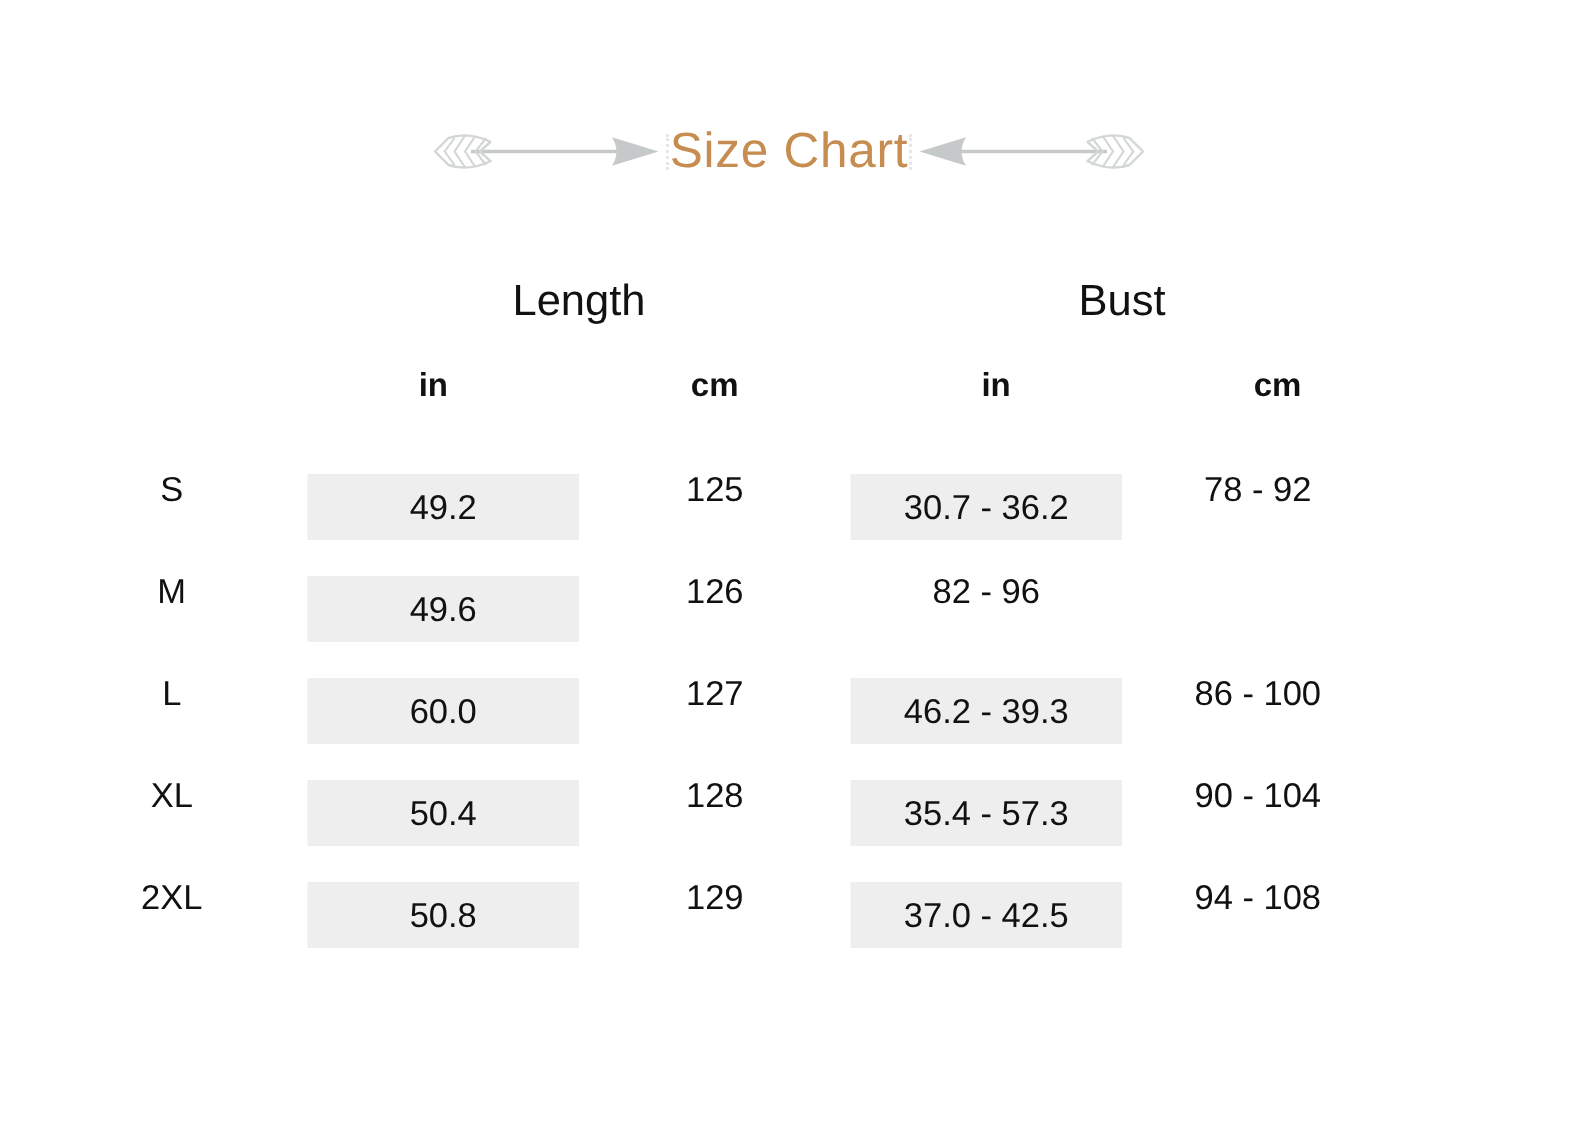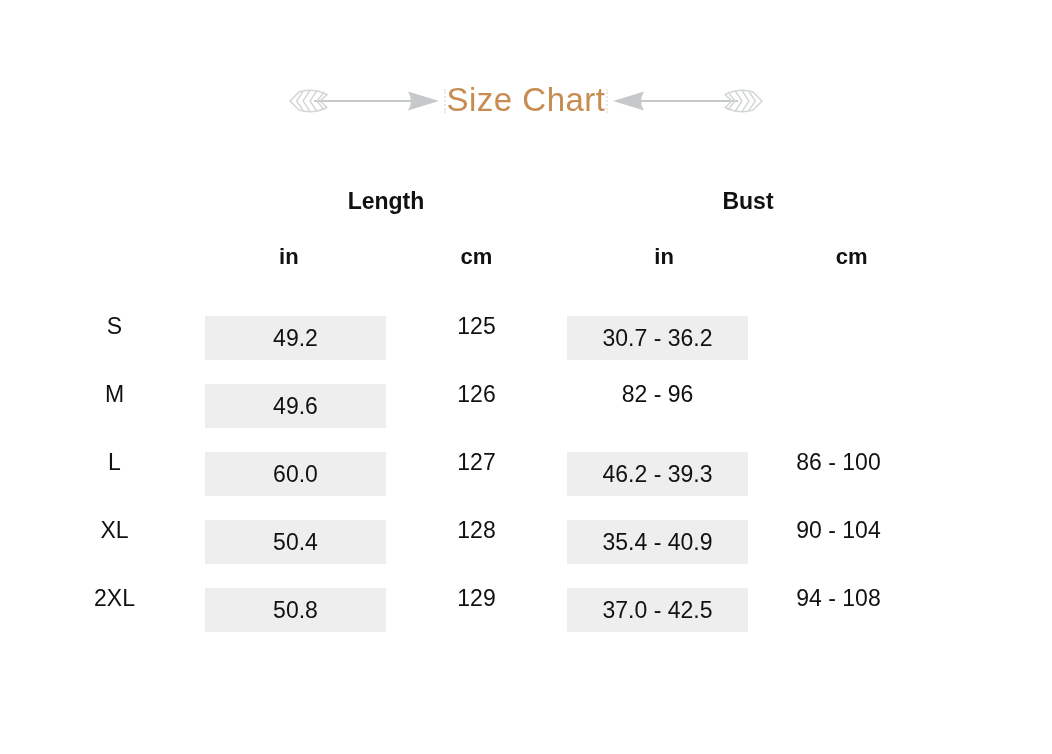--- a/index.html
+++ b/index.html
@@ -45,21 +45,21 @@
   }
   .trow{display:flex;}
   .cell{
     width:181px;
     display:flex;align-items:center;justify-content:center;
     font-size:23px;
     line-height:1;
   }
   .group-row{height:54px;}
   .group-row .wide2{width:362px;}
-  .group-header{font-weight:bold;font-size:23px;}
+  .group-header{font-weight:normal;font-size:29px;}
   .unit-row{height:58px;gap:33px;}
   .unit{font-weight:bold;font-size:22px;}
   .data-rows{margin-top:6px;}
   .data-row{height:68px;}
   .shaded{background:var(--shaded-column);margin-top:24px;}
 </style>
 </head>
 <body>
 
 <div class="title-row">
@@ -99,39 +99,40 @@
     <div class="cell unit">in</div>
     <div class="cell unit">cm</div>
   </div>
 
   <div class="data-rows">
     <div class="trow data-row">
       <div class="cell">S</div>
       <div class="cell shaded">49.2</div>
       <div class="cell">125</div>
       <div class="cell shaded">30.7 - 36.2</div>
+      <div class="cell">78 - 92</div>
     </div>
     <div class="trow data-row">
       <div class="cell">M</div>
       <div class="cell shaded">49.6</div>
       <div class="cell">126</div>
       <div class="cell">82 - 96</div>
     </div>
     <div class="trow data-row">
       <div class="cell">L</div>
       <div class="cell shaded">60.0</div>
       <div class="cell">127</div>
       <div class="cell shaded">46.2 - 39.3</div>
       <div class="cell">86 - 100</div>
     </div>
     <div class="trow data-row">
       <div class="cell">XL</div>
       <div class="cell shaded">50.4</div>
       <div class="cell">128</div>
-      <div class="cell shaded">35.4 - 40.9</div>
+      <div class="cell shaded">35.4 - 57.3</div>
       <div class="cell">90 - 104</div>
     </div>
     <div class="trow data-row">
       <div class="cell">2XL</div>
       <div class="cell shaded">50.8</div>
       <div class="cell">129</div>
       <div class="cell shaded">37.0 - 42.5</div>
       <div class="cell">94 - 108</div>
     </div>
   </div>

